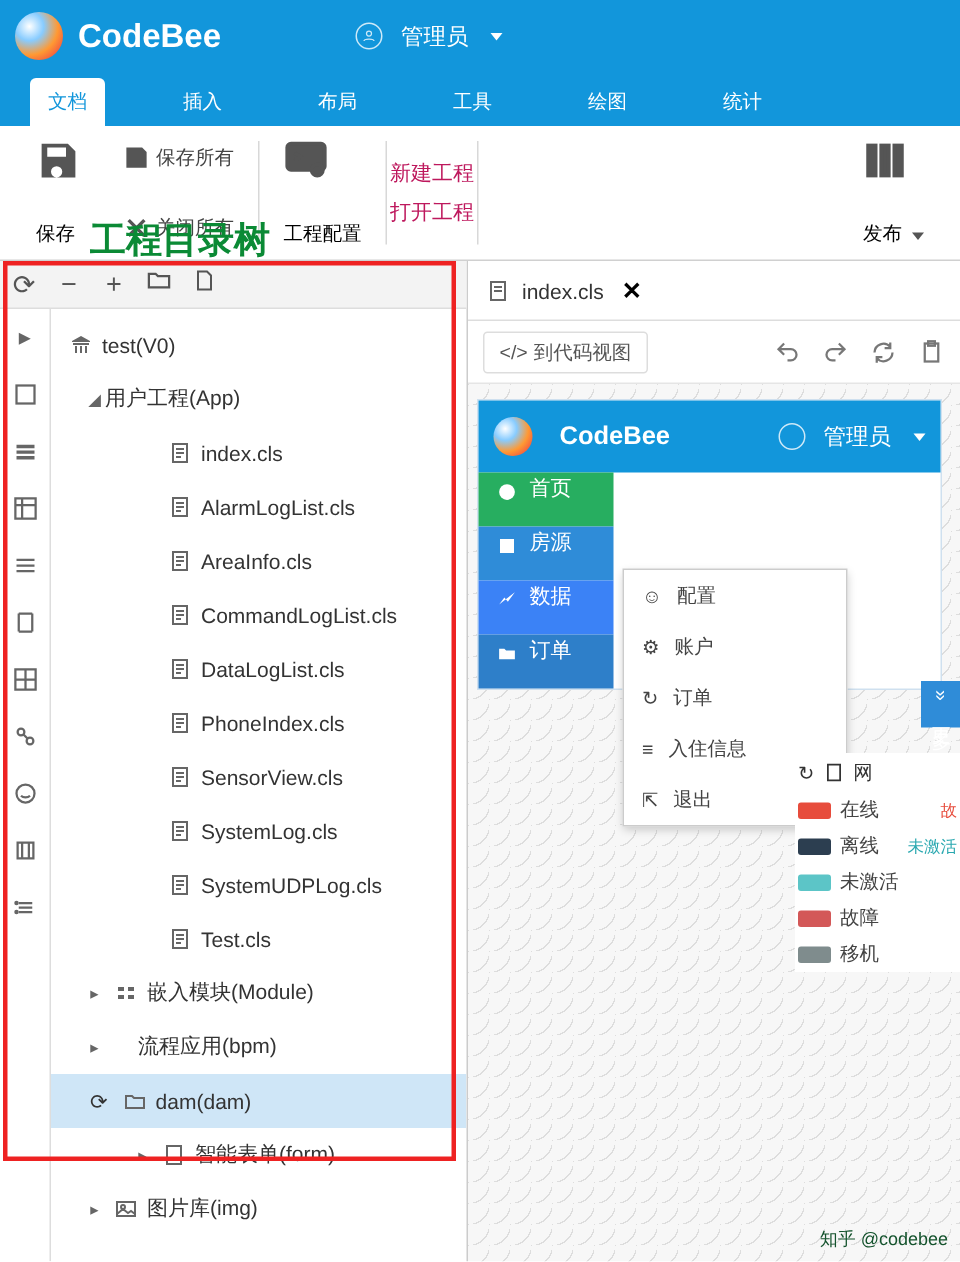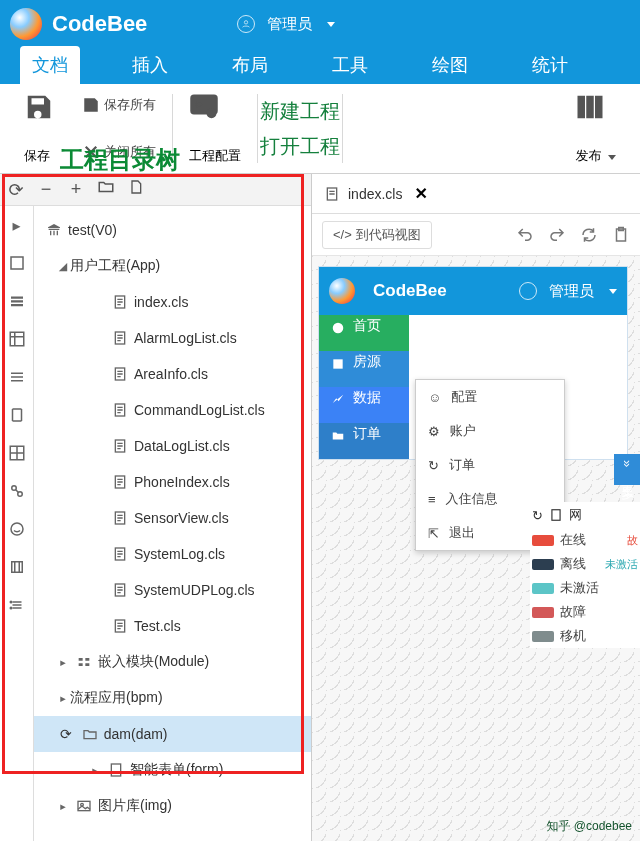--- a/index.html
+++ b/index.html
@@ -4,31 +4,31 @@
 <style>
 *{box-sizing:border-box;margin:0;padding:0;font-family:"Microsoft YaHei",Arial,sans-serif}
 body{width:640px;height:841px;overflow:hidden;background:#fff}
 .titlebar{height:48px;background:#1296db;color:#fff;display:flex;align-items:center;padding:0 10px}
 .logo{width:32px;height:32px;background:radial-gradient(circle at 30% 30%,#fff 0%,#8cf 30%,#f93 60%,#e44 90%);border-radius:50%;margin-right:10px}
 .appname{font-size:22px;font-weight:bold;margin-right:90px}
 .user-wrap{display:flex;align-items:center;gap:12px;font-size:15px}
 .user-icon{width:18px;height:18px;border:1.5px solid #cde9f8;border-radius:50%;display:flex;align-items:center;justify-content:center}
 .caret-down{display:inline-block;width:0;height:0;border-left:4px solid transparent;border-right:4px solid transparent;border-top:5px solid #fff;margin-left:3px}
 .menubar{height:36px;background:#1296db;display:flex;align-items:flex-end;padding-left:20px}
-.menu-item{color:#fff;font-size:18px;padding:7px 12px 4px;border-bottom:3px solid transparent;margin-right:40px;cursor:pointer}
+.menu-item{color:#fff;font-size:13px;padding:7px 12px 4px;border-bottom:3px solid transparent;margin-right:40px;cursor:pointer}
 .menu-item.active{background:#fff;color:#1296db;border-radius:4px 4px 0 0}
 .ribbon{height:90px;background:#fff;border-bottom:1px solid #d0d0d0;display:flex;padding:6px 10px;position:relative}
 .rib-group{display:flex;flex-direction:column;align-items:flex-start;justify-content:space-between;padding:2px 14px}
 .rib-sep{width:1px;background:#d8d8d8;margin:4px 2px}
 .rib-icon{width:30px;height:30px;fill:#555}
 .rib-small{display:flex;align-items:center;gap:4px;font-size:13px;color:#444;margin:4px 0;cursor:pointer}
 .rib-small svg{width:18px;height:18px}
 .rib-label{font-size:13px;color:#000000}
 .rib-text-col{display:flex;flex-direction:column;justify-content:center}
-.rib-text-item{font-size:20px;color:#15803d;margin:4px 0;cursor:pointer}
+.rib-text-item{font-size:14px;color:#be185d;margin:4px 0;cursor:pointer}
 .annot{position:absolute;left:60px;top:60px;font-size:24px;color:#0b8a35;font-weight:bold;pointer-events:none}
 .main{display:flex;height:667px}
 .left-pane{width:312px;border-right:1px solid #ccc;display:flex;flex-direction:column;position:relative}
 .red-box{position:absolute;left:2px;top:0;width:302px;height:600px;border:3px solid #e22;pointer-events:none;z-index:5}
 .tree-toolbar{height:32px;background:#f3f3f3;border-bottom:1px solid #ddd;display:flex;align-items:center;padding:0 6px;gap:10px}
 .tree-toolbar span{font-size:18px;color:#555;cursor:pointer;width:20px;text-align:center}
 .tree-body{flex:1;display:flex;overflow:hidden}
 .side-tabs{width:34px;border-right:1px solid #ddd;background:#fff;display:flex;flex-direction:column}
 .side-tab{height:38px;display:flex;align-items:center;justify-content:center;cursor:pointer;color:#666}
 .side-tab svg{width:18px;height:18px}
@@ -298,21 +298,21 @@
           </div>
         <div class="tree-row ind-1">
             <span class="tog">▸</span>
             <svg viewBox="0 0 24 24" fill="#666">
               <path d="M4 6h6v4H4zm10 0h6v4h-6zM4 14h6v4H4zm10 0h6v4h-6z"></path>
             </svg>
             <span>嵌入模块(Module)</span>
           </div>
         <div class="tree-row ind-1">
             <span class="tog">▸</span>
-            <span style="">流程应用(bpm)</span>
+            <span style="margin-left:22px">流程应用(bpm)</span>
           </div>
         <div class="tree-row ind-1 sel">
             <span style="margin:0 4px">⟳</span>
             <svg viewBox="0 0 24 24" fill="none" stroke="#666" stroke-width="2">
               <path d="M3 7h6l2 2h10v10H3z"></path>
             </svg>
             <span>dam(dam)</span>
           </div>
         <div class="tree-row ind-2">
             <span class="tog">▸</span>

